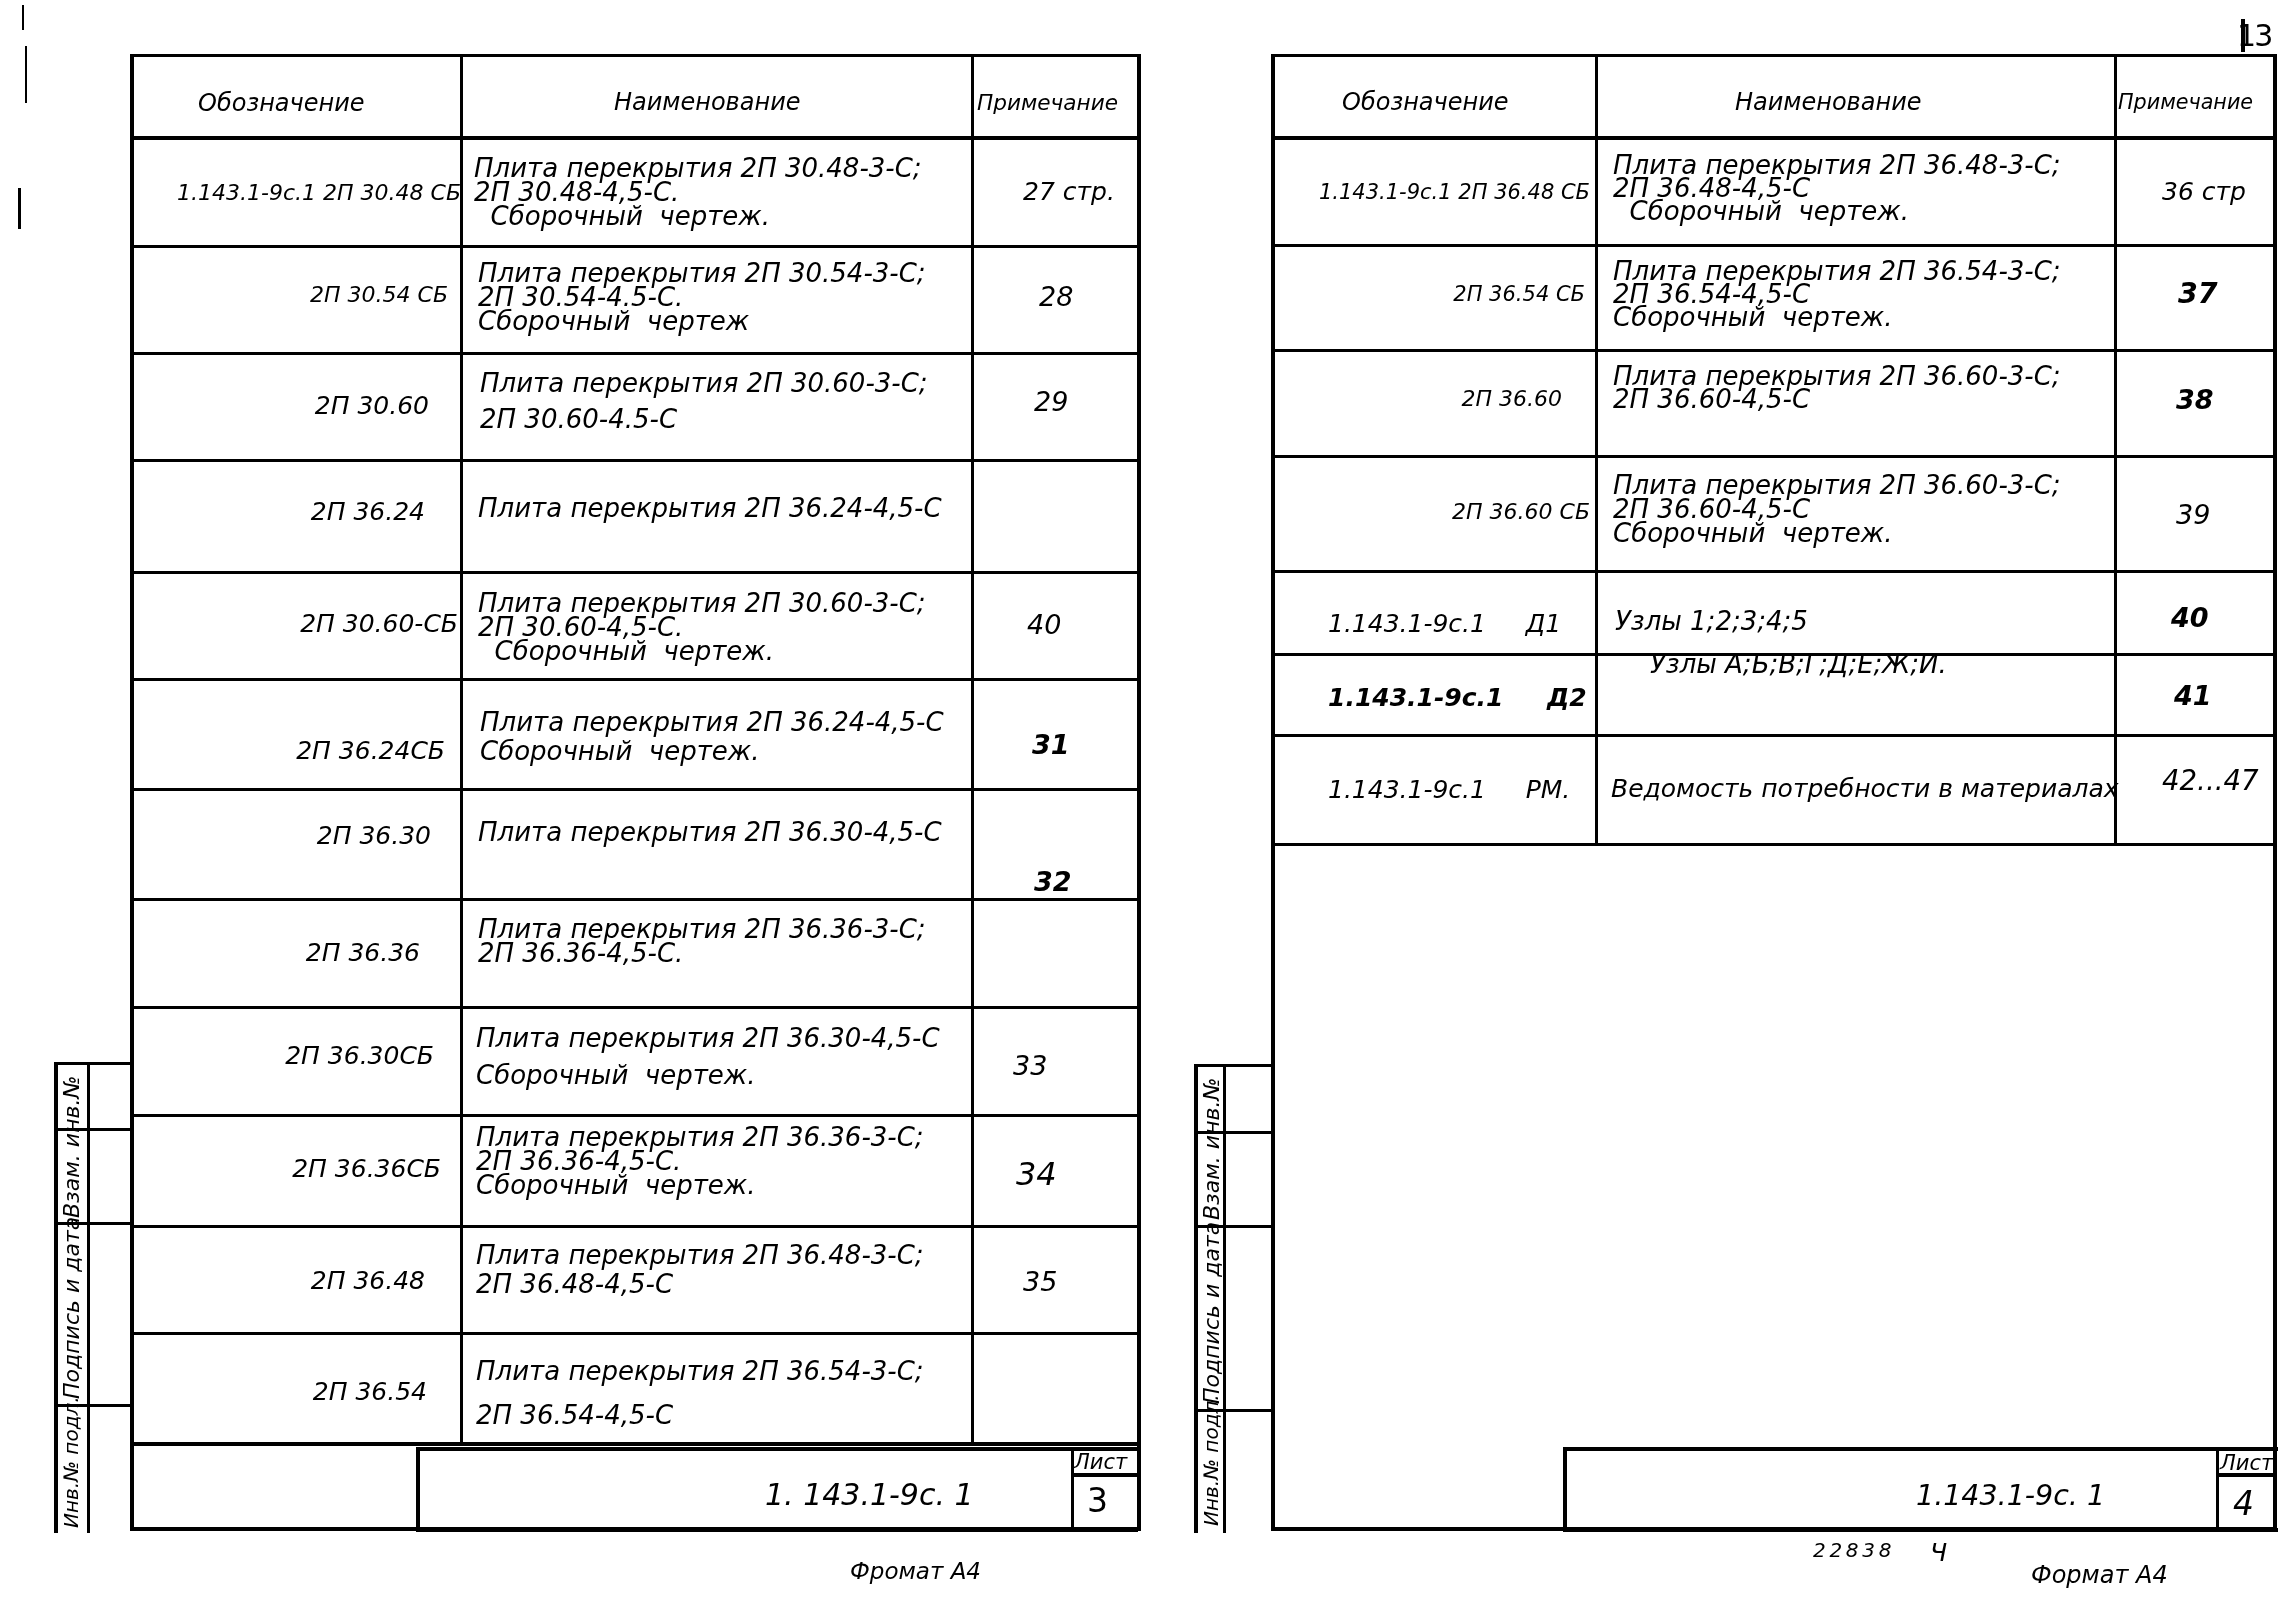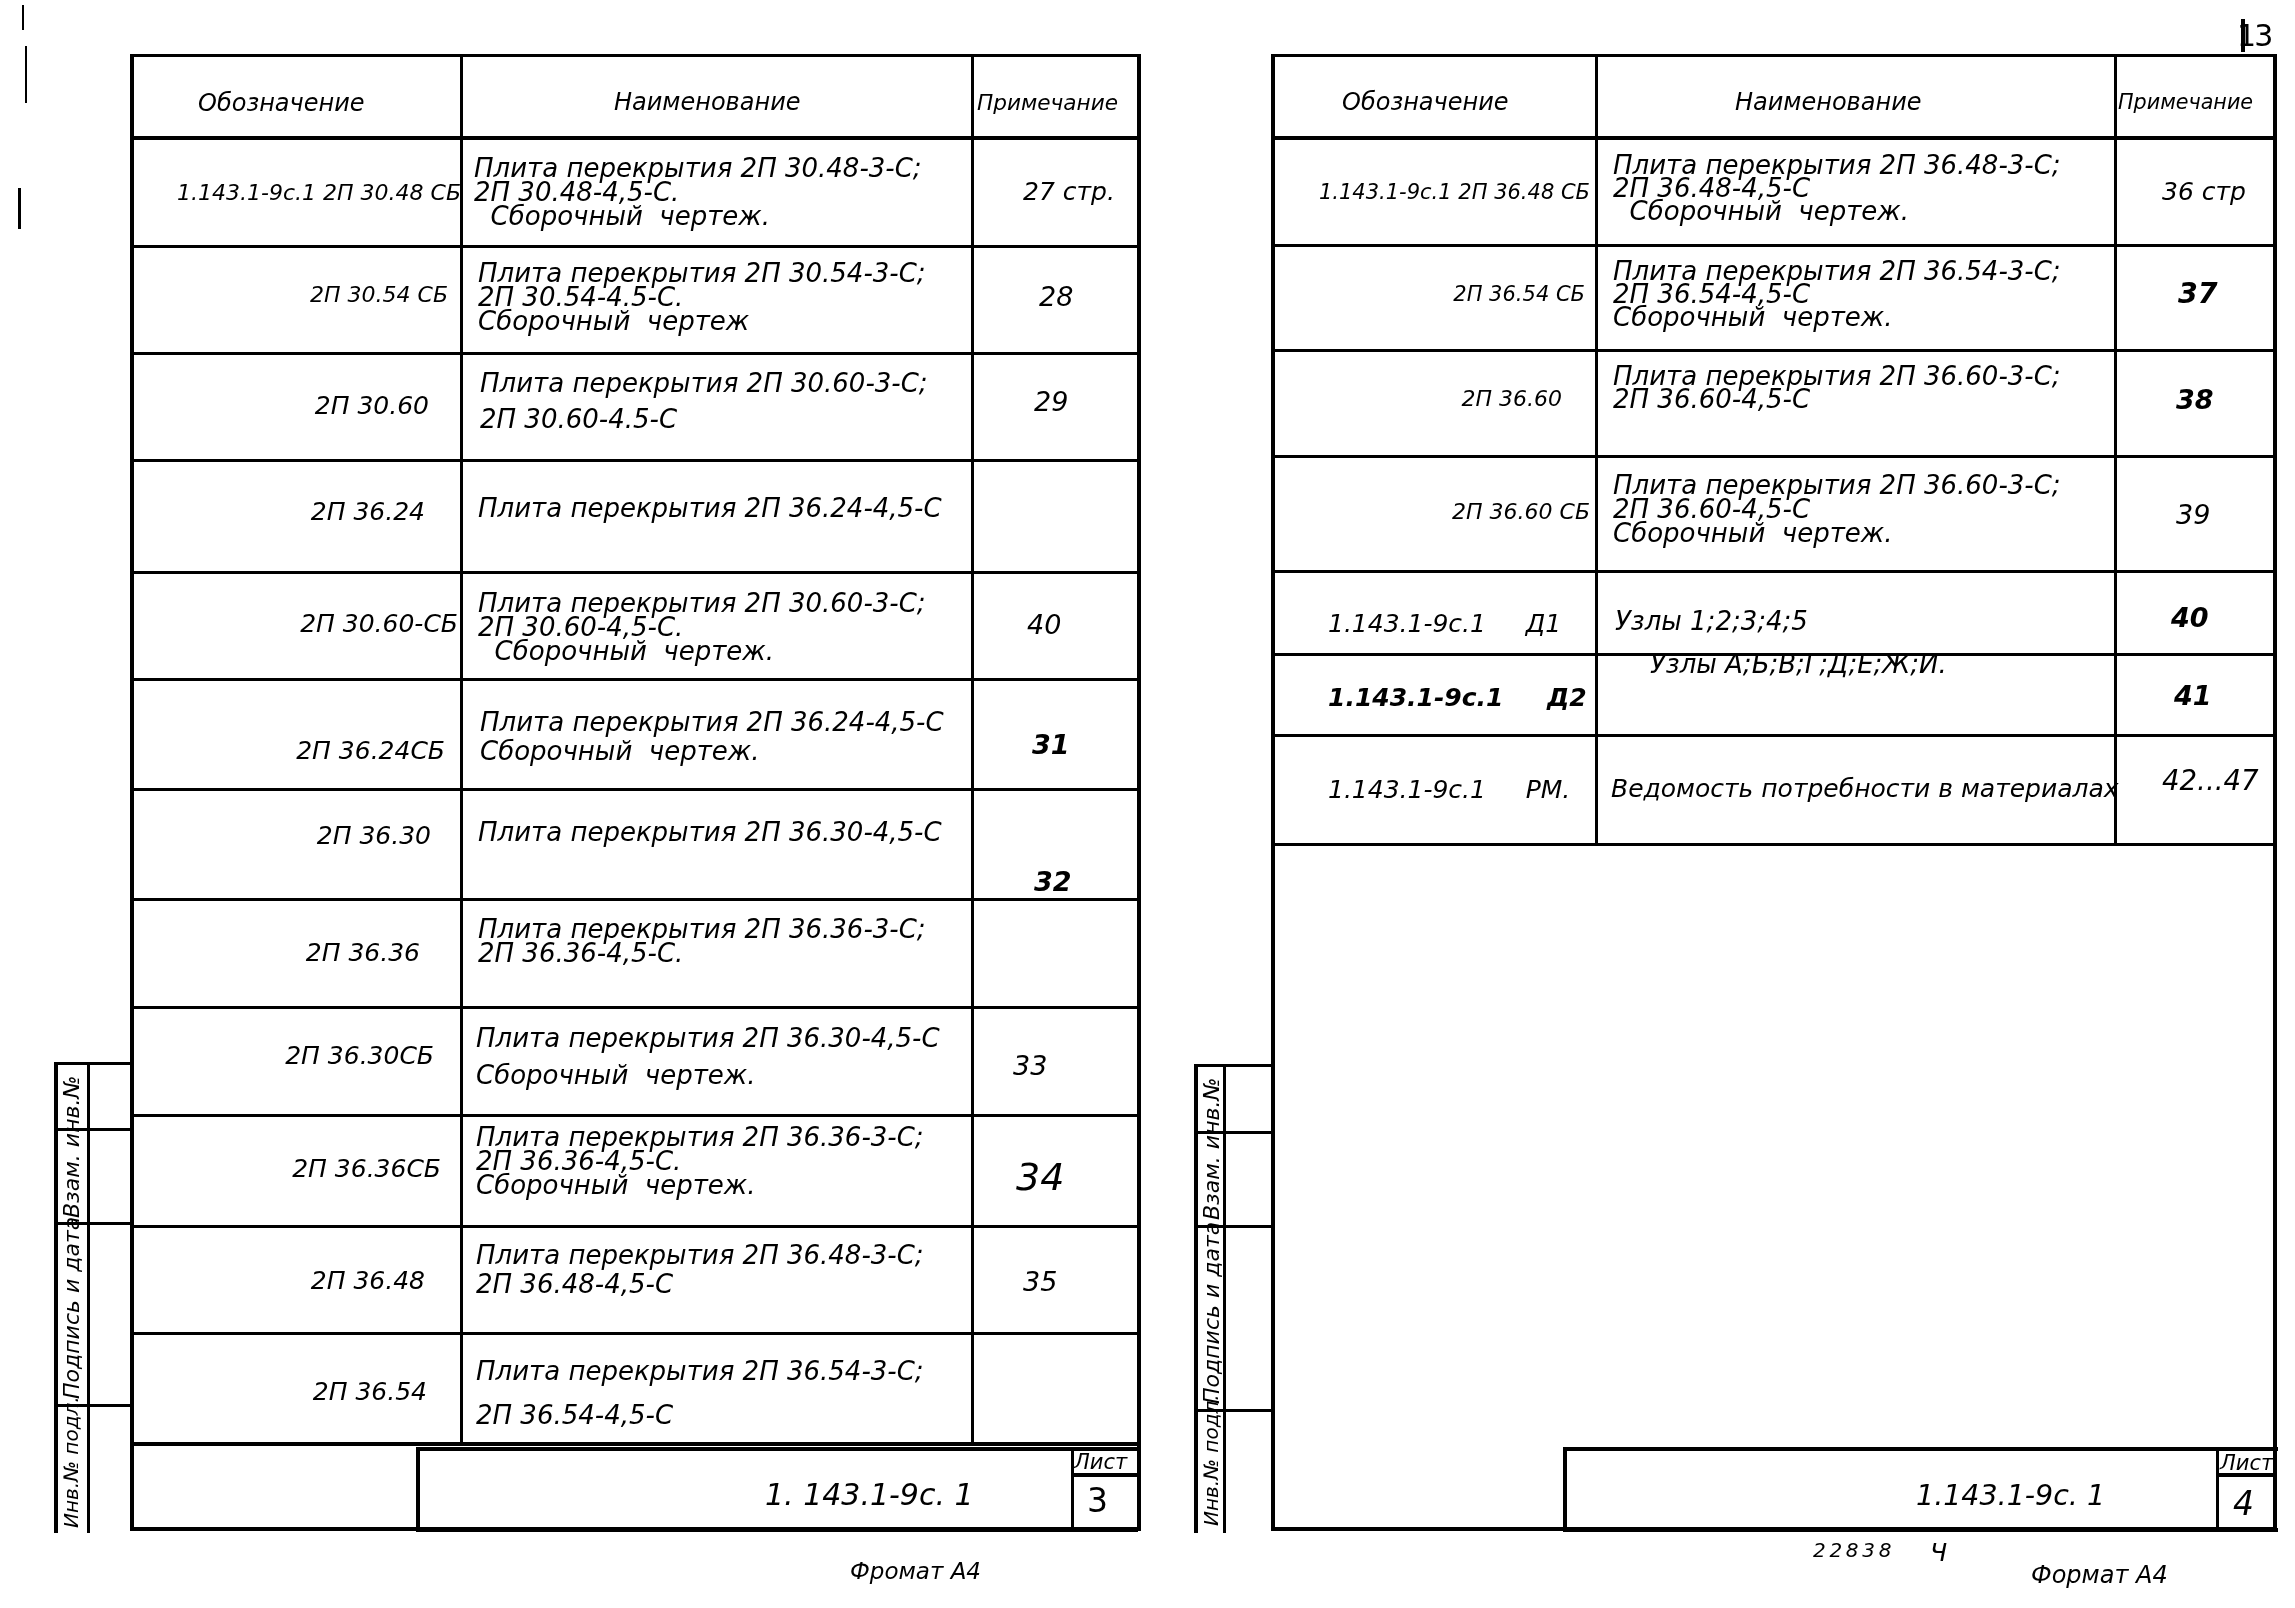--- a/index.html
+++ b/index.html
@@ -97,21 +97,21 @@
 
   <div class="txt cell" style="right:1861px;top:1043px;">2П 36.30СБ</div>
   <div class="txt name" style="left:476px;top:1020px;line-height:37px;">Плита перекрытия 2П 36.30-4,5-С
 Сборочный  чертеж.</div>
   <div class="txt note" style="left:1013px;top:1052px;">33</div>
 
   <div class="txt cell" style="right:1854px;top:1156px;">2П 36.36СБ</div>
   <div class="txt name" style="left:476px;top:1125px;">Плита перекрытия 2П 36.36-3-С;
 2П 36.36-4,5-С.
 Сборочный  чертеж.</div>
-  <div class="txt note" style="left:1016px;top:1158px;font-size:38px;">34</div>
+  <div class="txt note" style="left:1016px;top:1158px;font-size:32px;">34</div>
 
   <div class="txt cell" style="right:1870px;top:1268px;">2П 36.48</div>
   <div class="txt name" style="left:476px;top:1241px;line-height:28.5px;">Плита перекрытия 2П 36.48-3-С;
 2П 36.48-4,5-С</div>
   <div class="txt note" style="left:1023px;top:1268px;">35</div>
 
   <div class="txt cell" style="right:1868px;top:1379px;">2П 36.54</div>
   <div class="txt name" style="left:476px;top:1349px;line-height:44px;">Плита перекрытия 2П 36.54-3-С;
 2П 36.54-4,5-С</div>
   <div class="txt note" style="left:1023px;top:1379px;"></div>

